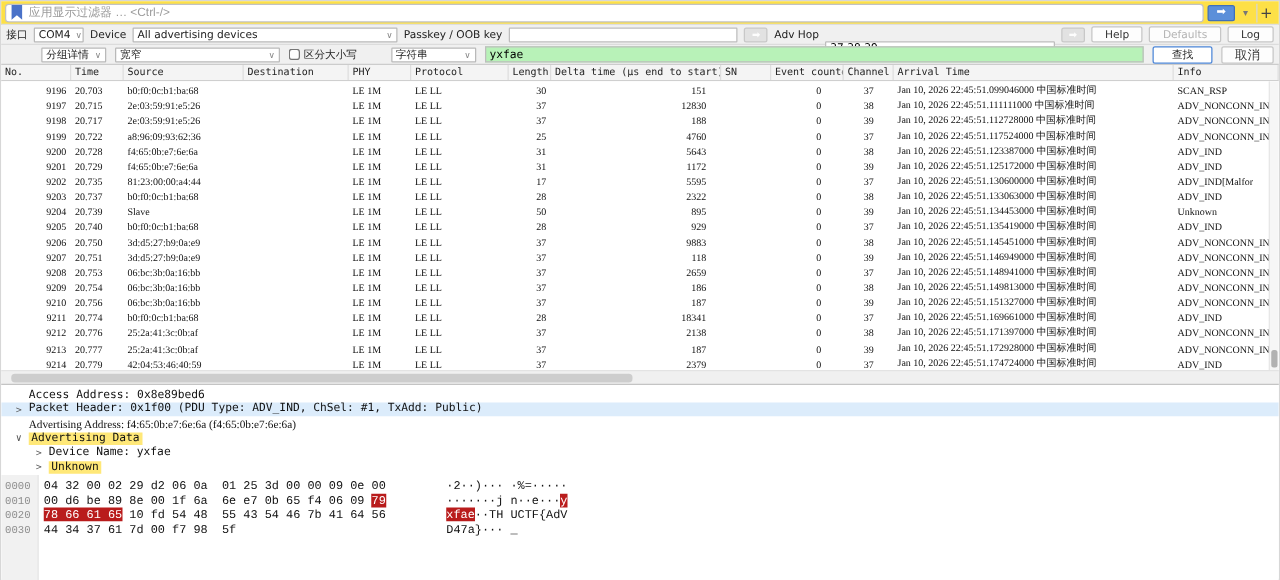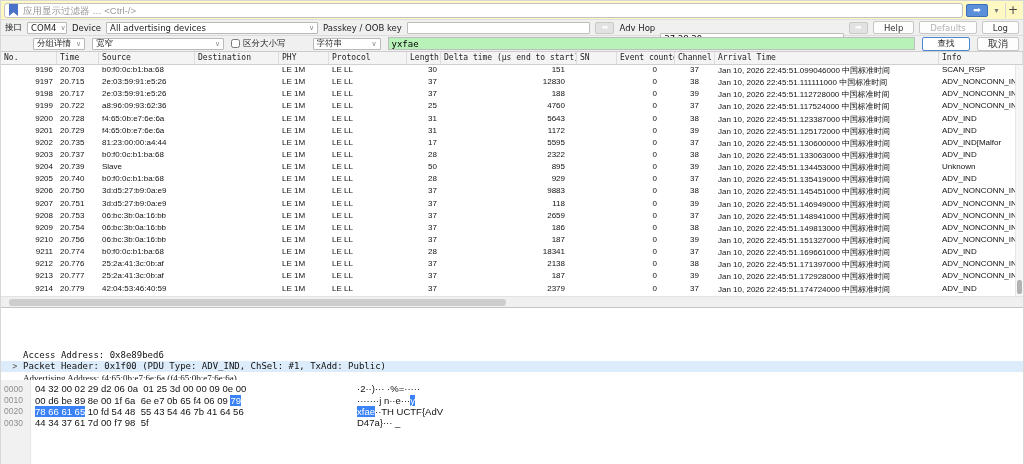--- a/index.html
+++ b/index.html
@@ -1,21 +1,21 @@
 <!DOCTYPE html>
 <html><head>
 <meta charset="utf-8">
 <style>
   *{box-sizing:border-box;margin:0;padding:0}
   html,body{width:1024px;height:464px;overflow:hidden;background:#fff;
     font-family:"DejaVu Sans",sans-serif;-webkit-font-smoothing:antialiased}
   .app{position:relative;width:1024px;height:464px;border:1px solid #d7d7d7;background:#fff}
 
   
-  .filter-bar{height:19px;background:#fef9c3;display:flex;align-items:center;padding:0 3px;gap:3px;border-bottom:1px solid #dedede}
+  .filter-bar{height:19px;background:#fde047;display:flex;align-items:center;padding:0 3px;gap:3px;border-bottom:1px solid #dedede}
   .filter-input-wrap{flex:1;height:15px;background:#fff;border:1px solid #c2c2c2;border-radius:3px;display:flex;align-items:center;gap:5px;padding:0 4px;overflow:hidden}
   .bookmark{width:9px;height:12px;background:#4a72c8;clip-path:polygon(0 0,100% 0,100% 100%,50% 68%,0 100%);flex:none}
   .filter-input{flex:1;border:none;outline:none;font-size:9.5px;color:#333;background:transparent;height:13px}
   .filter-input::placeholder{color:#9b9b9b}
   .apply-btn{width:22px;height:13px;background:#5b8fd9;border:1px solid #3e6fba;border-radius:2px;color:#fff;font-size:9px;display:flex;align-items:center;justify-content:center;line-height:1}
   .caret-btn{width:11px;height:13px;font-size:8px;color:#777;display:flex;align-items:center;justify-content:center}
   .plus-btn{width:15px;height:15px;font-size:12px;color:#444;display:flex;align-items:center;justify-content:center;border-left:1px solid #d5d5d5}
 
   
   .capture-bar{height:16px;background:#f0f0f0;border-bottom:1px solid #dcdcdc;display:flex;align-items:center;padding:0 4px;gap:5px;font-size:8.5px;color:#222}
@@ -32,21 +32,21 @@
   .chk{display:flex;align-items:center;gap:3px;flex:none}
   .chk input{width:9px;height:9px;margin:0}
   .find-input{flex:1;height:13px;border:1px solid #bdbdbd;font-size:9px;padding:0 3px;outline:none;font-family:"DejaVu Sans Mono",monospace}
   .btn-find{height:14px;width:48px;background:#fff;border:1px solid #4c86d8;border-radius:2px;font-size:8.5px;color:#222;display:flex;align-items:center;justify-content:center;flex:none}
   .btn-cancel{height:14px;width:42px;background:#fdfdfd;border:1px solid #c6c6c6;border-radius:2px;font-size:10px;color:#333;display:flex;align-items:center;justify-content:center;flex:none}
 
   
   .pheader{height:13px;background:#f4f4f4;border-bottom:1px solid #cfcfcf;display:flex;font-size:8px;color:#222;font-family:"DejaVu Sans Mono",monospace}
   .hcell{padding:1px 0 0 3px;border-right:1px solid #dddddd;overflow:hidden;white-space:nowrap}
   .plist{height:231px;overflow:hidden;position:relative;background:#fff}
-  .prow{height:12.15px;display:flex;font-size:8px;color:#111;font-family:Liberation Sans, sans-serif;align-items:flex-start}
+  .prow{height:12.15px;display:flex;font-size:8px;color:#111;font-family:Liberation Serif, serif;align-items:flex-end}
   .cell{overflow:hidden;white-space:pre;padding-left:3px}
   .ra{text-align:right;padding-left:0;padding-right:4px}
   .c0{width:56px}.c1{width:42px}.c2{width:96px}.c3{width:84px}.c4{width:50px}.c5{width:78px}
   .c6{width:34px}.c7{width:136px}.c8{width:40px}.c9{width:58px}.c10{width:40px}.c11{width:224px}.c12{flex:1}
   .cell.c7{padding-right:12px}.cell.c9{padding-right:18px}.cell.c10{padding-right:16px}
   .vscroll{position:absolute;top:0;right:0;width:8px;height:100%;background:#f6f6f6;border-left:1px solid #e7e7e7}
   .vthumb{position:absolute;right:1px;bottom:2px;width:5px;height:14px;background:#b2b2b2;border-radius:2px}
 
   
   .hscroll{height:12px;background:#f0f0f0;border-top:1px solid #e3e3e3;border-bottom:1px solid #c4c4c4;position:relative}
@@ -55,25 +55,25 @@
   
   .details{height:72px;background:#fff;overflow:hidden;padding-top:2px}
   .drow{height:11.6px;display:flex;align-items:center;font-family:"DejaVu Sans Mono",monospace;font-size:9px;color:#111;white-space:pre}
   .drow.blue{background:#dcecfb}
   .twisty{width:16px;flex:none;text-align:center;color:#555;font-size:8px}
   .ychip{background:#ffe878;padding:0 2px}
 
   
   .hexpane{height:85px;background:#fff;position:relative;padding-top:3px;overflow:hidden}
   .gutter{position:absolute;left:0;top:0;width:30px;height:100%;background:#f1f1f1;border-right:1px solid #e6e6e6}
-  .hline{height:11.4px;display:flex;align-items:center;font-family:Liberation Sans, sans-serif;font-size:9.5px;white-space:pre;position:relative}
+  .hline{height:11.4px;display:flex;align-items:flex-end;font-family:Liberation Mono, monospace;font-size:9.5px;white-space:pre;position:relative}
   .off{width:34px;flex:none;color:#8e8e8e;padding-left:3px;font-size:8.5px}
   .hx{width:300px;flex:none;color:#111}
   .asc{margin-left:22px;color:#111}
-  .sel{background:#3b82f6;color:#fff}
+  .sel{background:#b91c1c;color:#fff}
 </style>
 </head>
 <body>
 
 <div class="app">
 
   <div class="filter-bar">
     <div class="filter-input-wrap">
       <span class="bookmark"></span>
       <input class="filter-input" placeholder="应用显示过滤器 … &lt;Ctrl-/&gt;" style="">
@@ -433,21 +433,21 @@
     <div class="vscroll">
       <div class="vthumb"></div>
     </div>
   </div>
 
   <div class="hscroll">
     <div class="hthumb"></div>
   </div>
 
   <div class="details" id="details">
-      <div class="drow" style="padding-left: 6px; margin-top: 39px;"><span class="twisty"></span><span class="">Access Address: 0x8e89bed6</span></div>
+      <div class="drow" style="padding-left: 6px;"><span class="twisty"></span><span class="">Access Address: 0x8e89bed6</span></div>
       <div class="drow blue" style="padding-left: 6px;"><span class="twisty">&gt;</span><span class="">Packet Header: 0x1f00 (PDU Type: ADV_IND, ChSel: #1, TxAdd: Public)</span></div>
       <div class="drow" style="padding-left: 6px; font-family: Liberation Serif, serif;"><span class="twisty"></span><span class="">Advertising Address: f4:65:0b:e7:6e:6a (f4:65:0b:e7:6e:6a)</span></div>
       <div class="drow" style="padding-left: 6px;"><span class="twisty">∨</span><span class="ychip">Advertising Data</span></div>
       <div class="drow" style="padding-left: 22px;"><span class="twisty">&gt;</span><span class="">Device Name: yxfae</span></div>
       <div class="drow" style="padding-left: 22px;"><span class="twisty">&gt;</span><span class="ychip">Unknown</span></div>
     </div>
 
   <div class="hexpane">
     <div class="gutter"></div>
     <div id="hexlines" style="position:relative">

